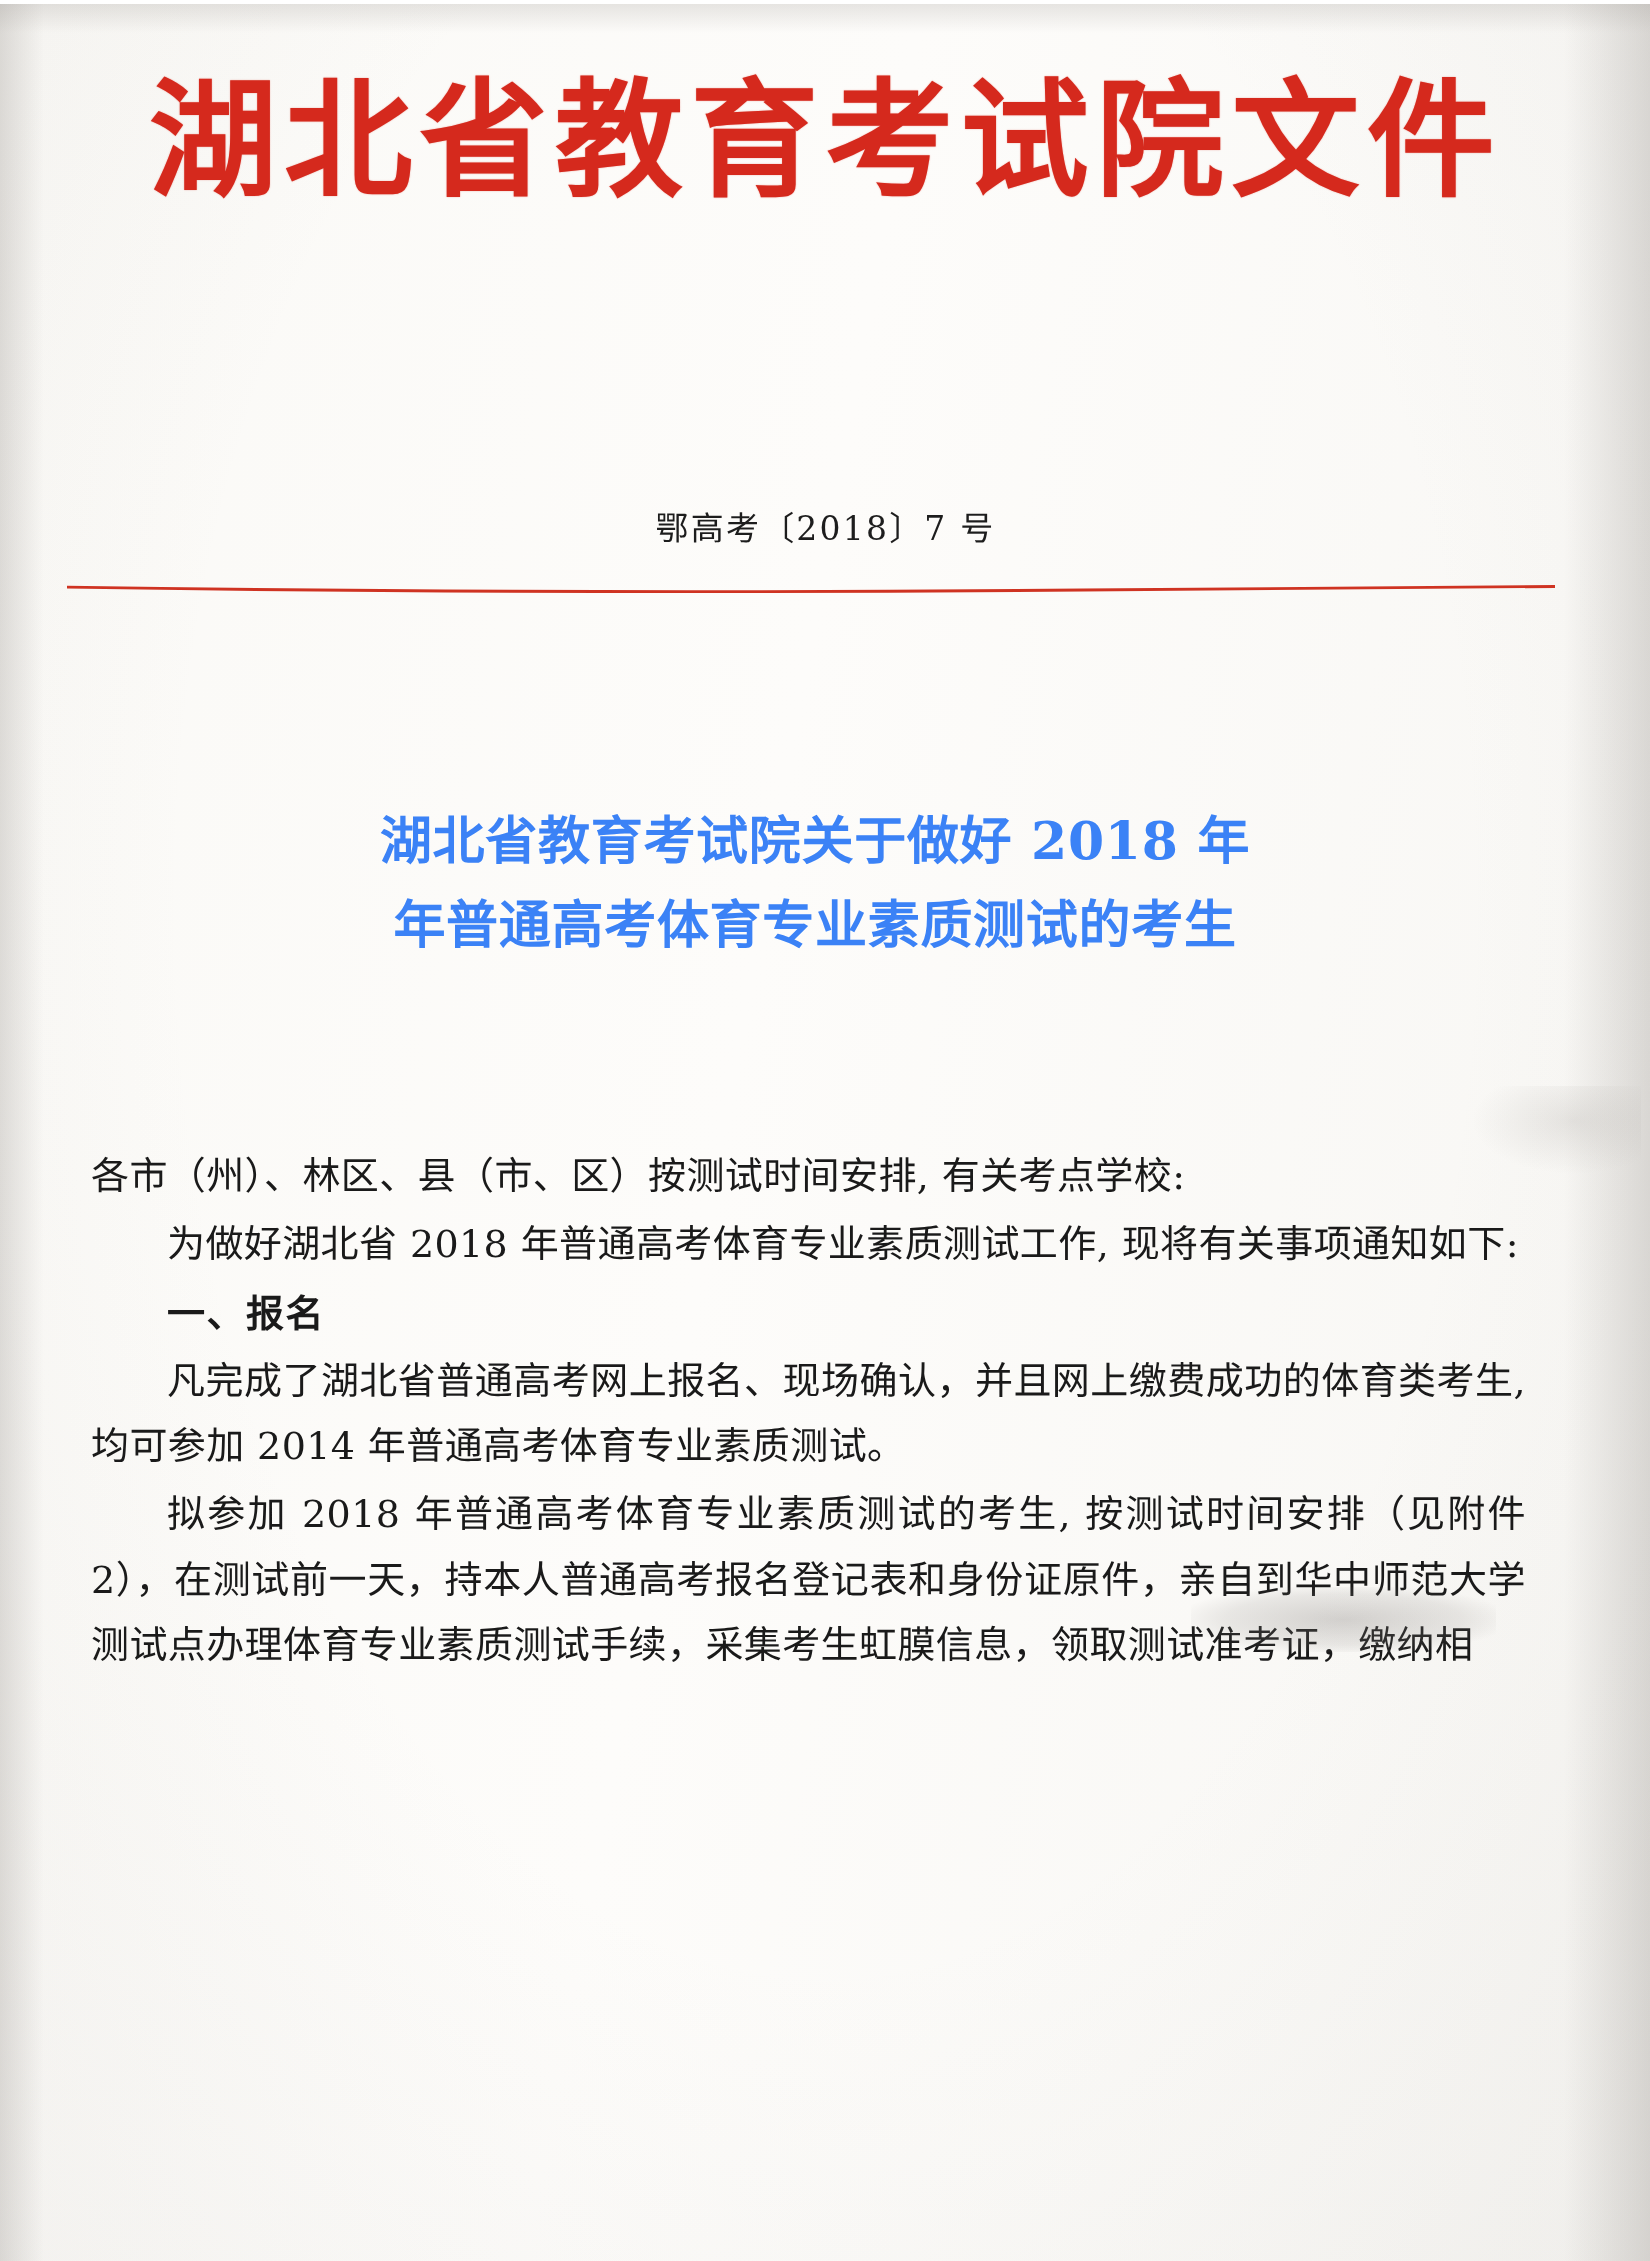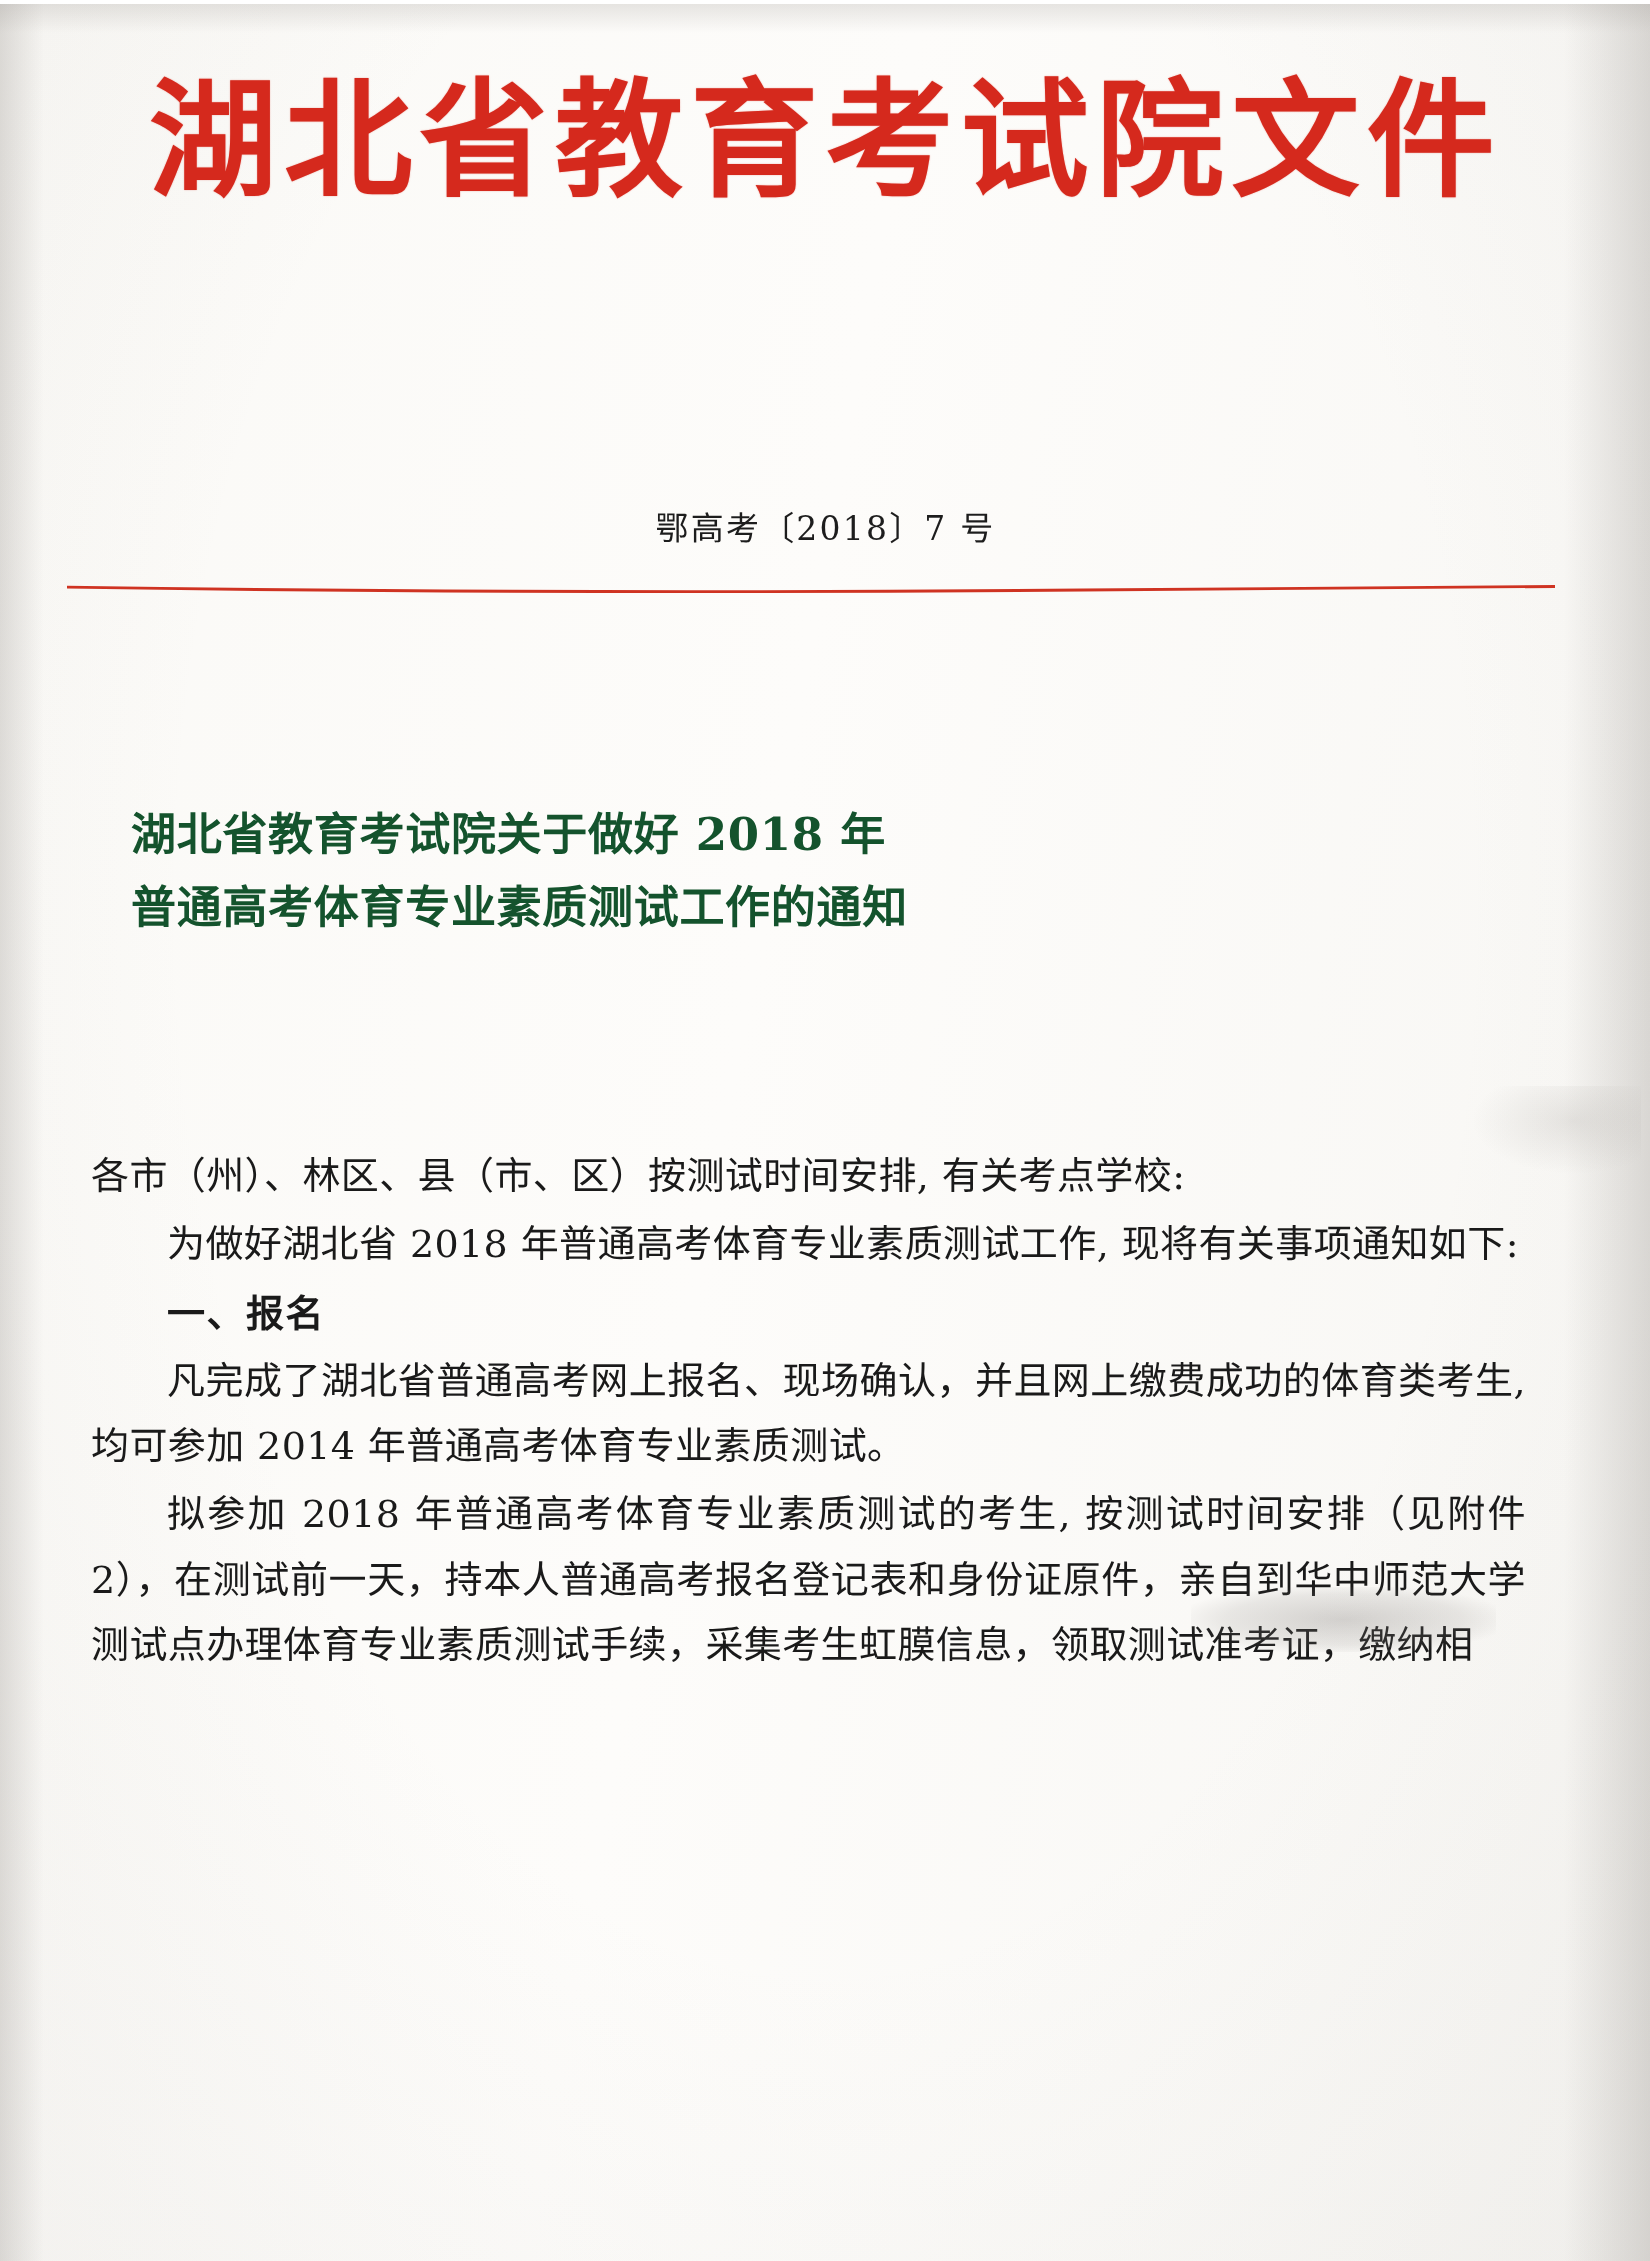--- a/index.html
+++ b/index.html
@@ -95,25 +95,26 @@
     width: 100%;
     height: 100%;
   }
 
   
   .doc-title {
     position: absolute;
     left: 131px;
     right: 152px;
     top: 795px;
+    text-align: center;
     font-family: "DejaVu Serif", "Liberation Serif", serif;
     font-weight: bold;
-    font-size: 45px;
+    font-size: 52px;
     line-height: 1.62;
-    color: #14532d;
+    color: #3b82f6;
     letter-spacing: 0.7px;
   }
   .doc-title .line { display: block; }
 
   
   .body-text {
     position: absolute;
     left: 91px;
     right: 125px;
     top: 1140px;
@@ -172,21 +173,21 @@
   <div class="doc-number">鄂高考〔2018〕7 号</div>
 
   <div class="red-rule">
     <svg viewBox="0 0 2050 12" preserveAspectRatio="none">
       <path d="M0,3 C400,9 900,11 1400,7 C1700,5 1900,3 2050,2" fill="none" stroke="#cf3322" stroke-width="4"></path>
     </svg>
   </div>
 
   <div class="doc-title">
     <span class="line">湖北省教育考试院关于做好 2018 年</span>
-    <span class="line">普通高考体育专业素质测试工作的通知</span>
+    <span class="line">年普通高考体育专业素质测试的考生</span>
   </div>
 
   <div class="body-text">
     <p>各市（州）、林区、县（市、区）按测试时间安排, 有关考点学校:</p>
     <p class="indent">为做好湖北省 2018 年普通高考体育专业素质测试工作, 现将有关事项通知如下:</p>
     <p class="heading-sub">一、报名</p>
     <p class="indent">凡完成了湖北省普通高考网上报名、现场确认，并且网上缴费成功的体育类考生, 均可参加 2014 年普通高考体育专业素质测试。</p>
     <p class="indent">拟参加 2018 年普通高考体育专业素质测试的考生, 按测试时间安排（见附件 2），在测试前一天，持本人普通高考报名登记表和身份证原件，亲自到华中师范大学测试点办理体育专业素质测试手续，采集考生虹膜信息，领取测试准考证，缴纳相</p>
   </div>
 

